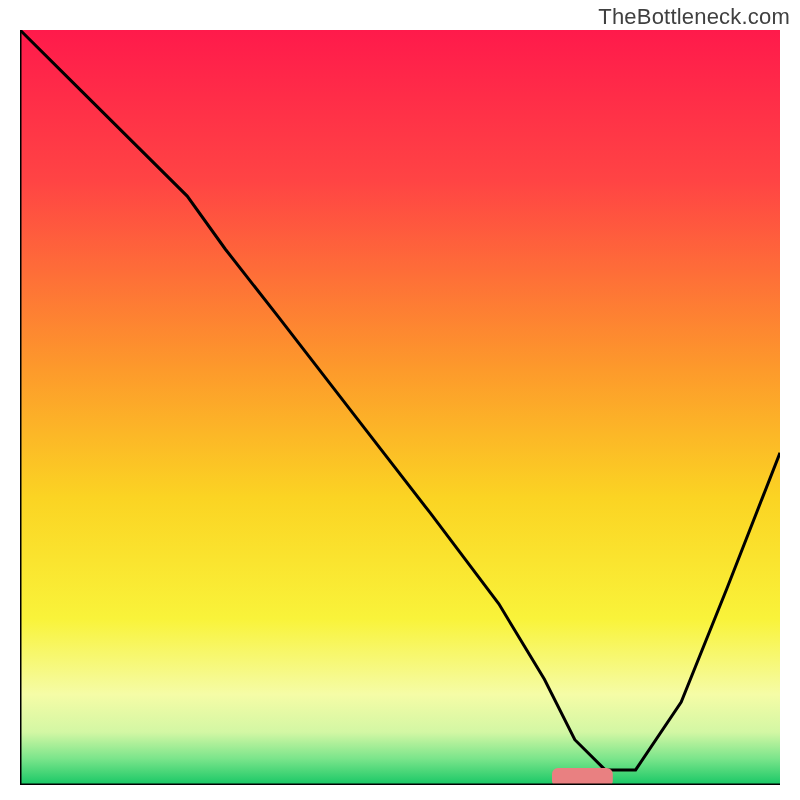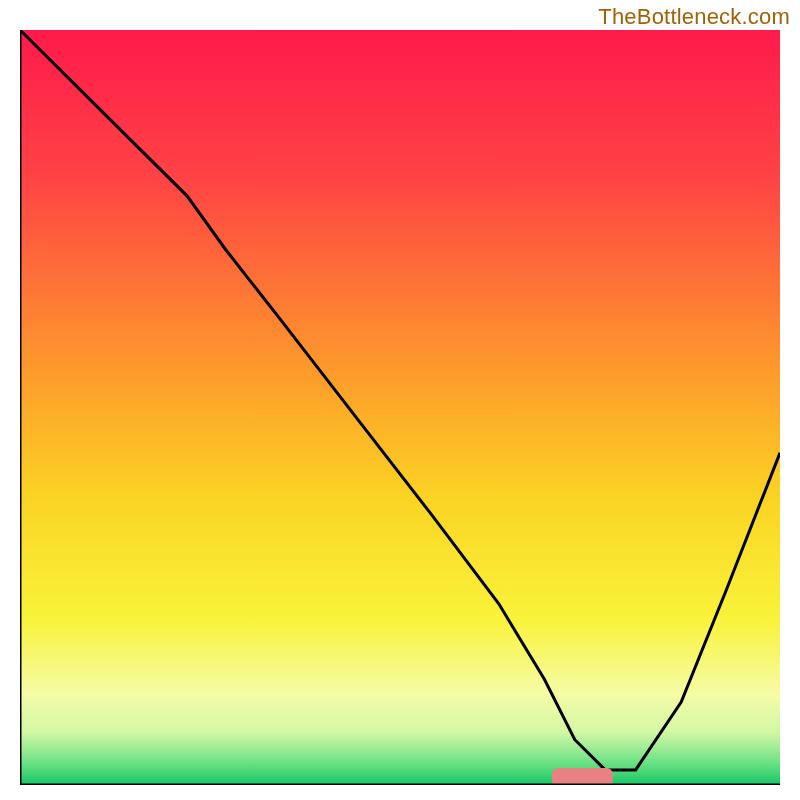--- a/index.html
+++ b/index.html
@@ -15,21 +15,21 @@
     width: 800px;
     height: 800px;
     box-sizing: border-box;
   }
   .watermark {
     position: absolute;
     top: 4px;
     right: 10px;
     font-family: Arial, Helvetica, sans-serif;
     font-size: 22px;
-    color: #a16207;
+    color: #404040;
     font-weight: 500;
     letter-spacing: 0.2px;
   }
   .plot-area {
     position: absolute;
     left: 20px;
     top: 30px;
     width: 760px;
     height: 755px;
   }

